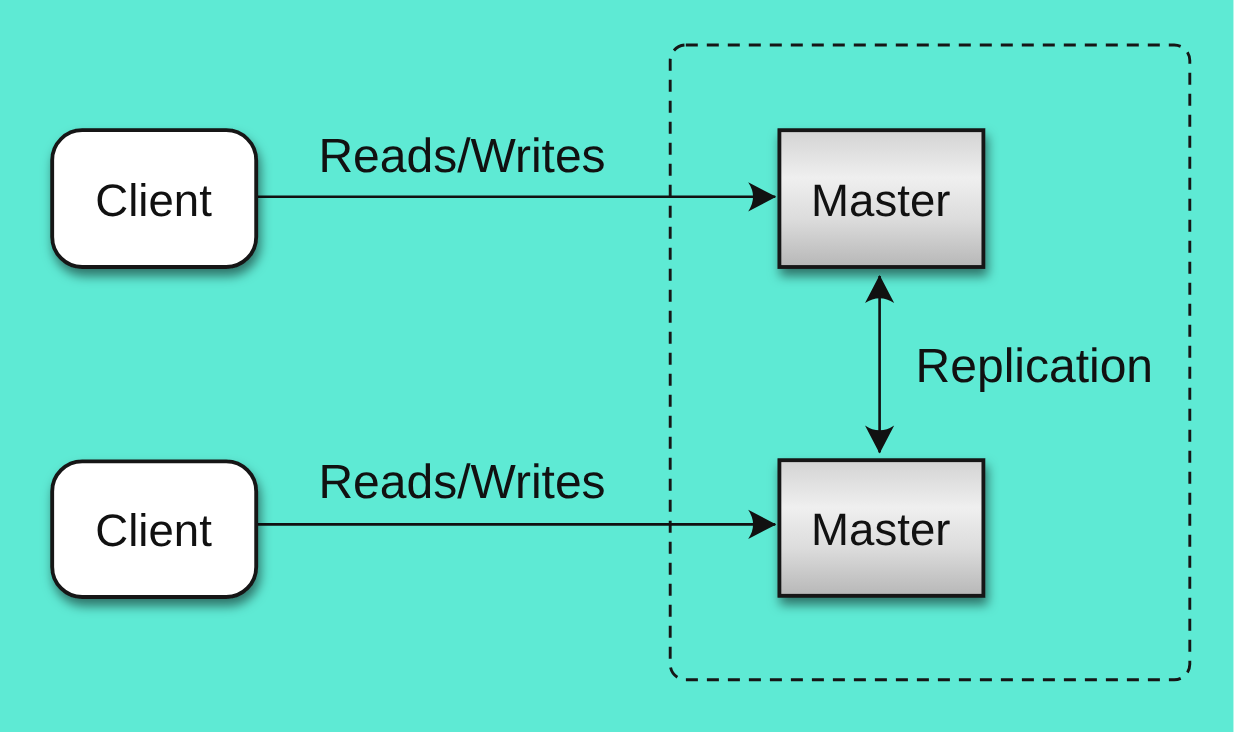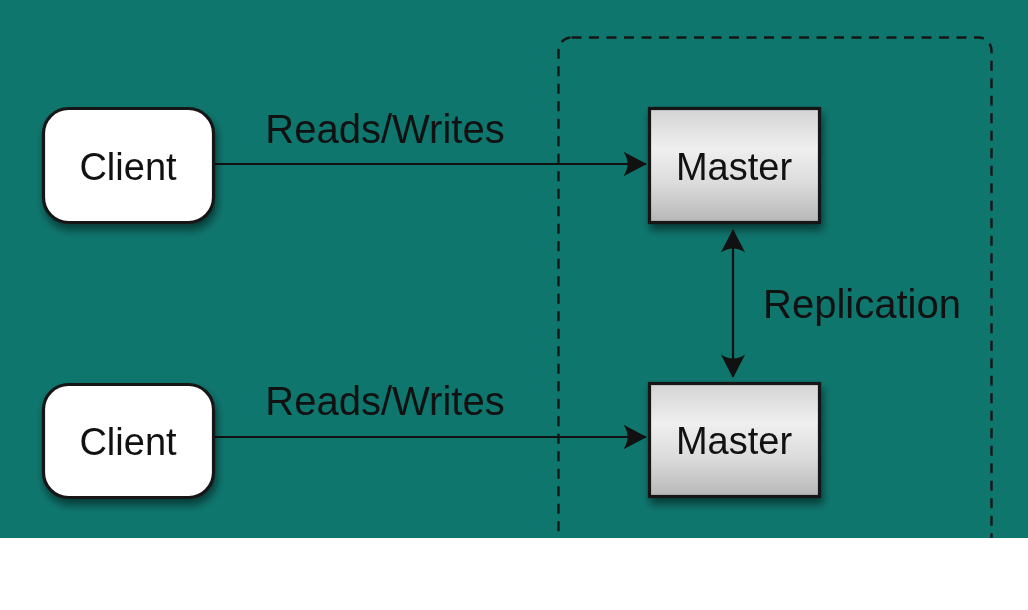--- a/index.html
+++ b/index.html
@@ -3,22 +3,22 @@
 <meta charset="utf-8">
 <style>
   html, body {
     margin: 0;
     padding: 0;
     background: #ffffff;
   }
   .canvas {
     position: relative;
     width: 1028px;
-    height: 538px;
-    background: #0f766e;
+    height: 610px;
+    background: #5eead4;
     overflow: hidden;
   }
   svg {
     display: block;
   }
   .node-label {
     font-family: "Liberation Sans", "DejaVu Sans", sans-serif;
     font-size: 38px;
     fill: #111111;
   }

